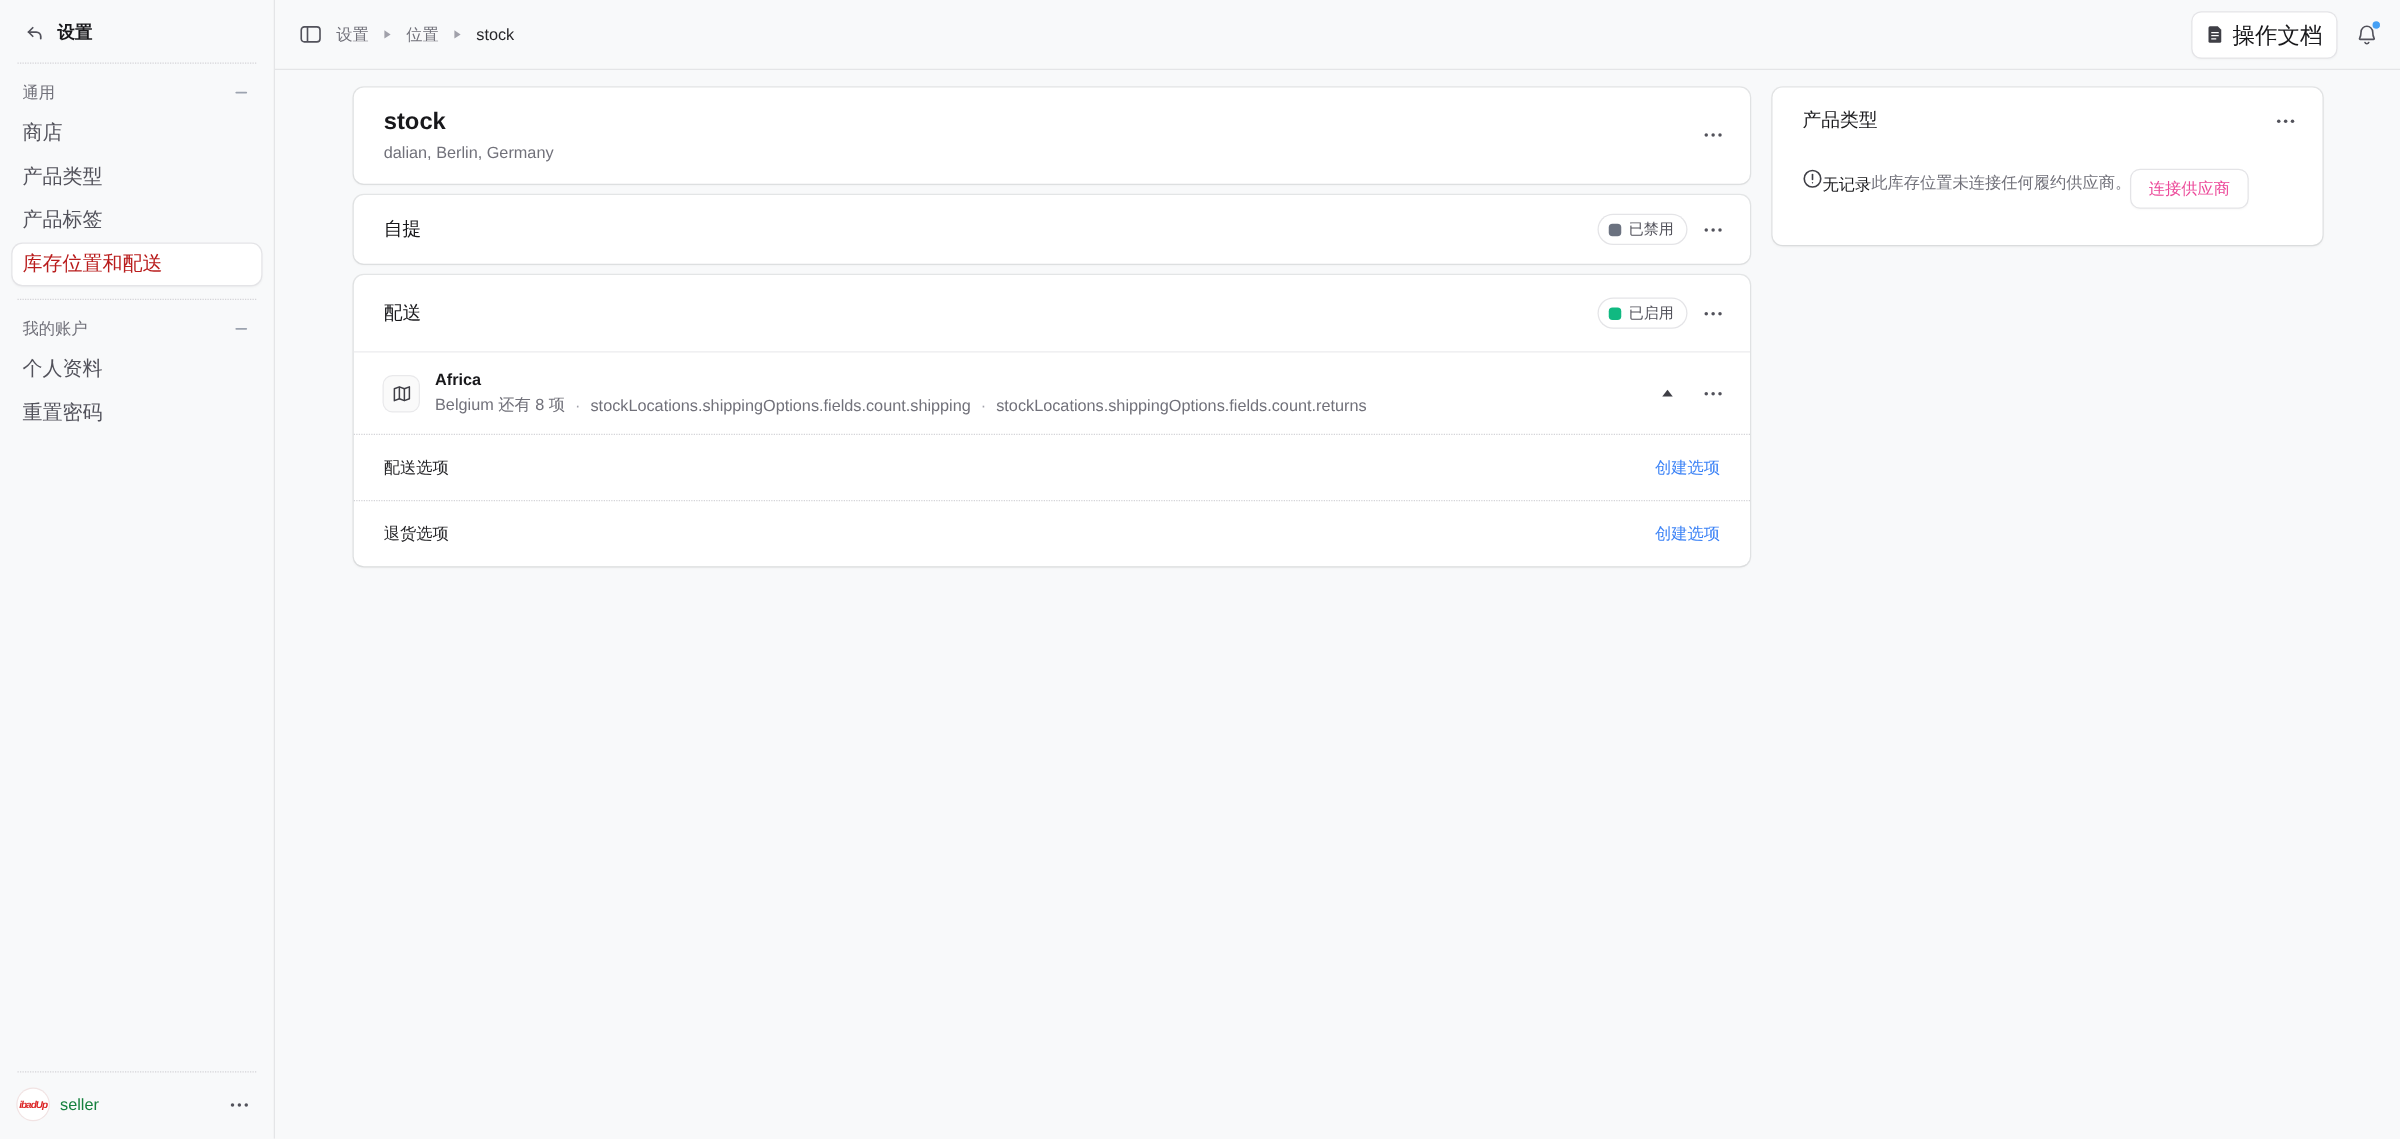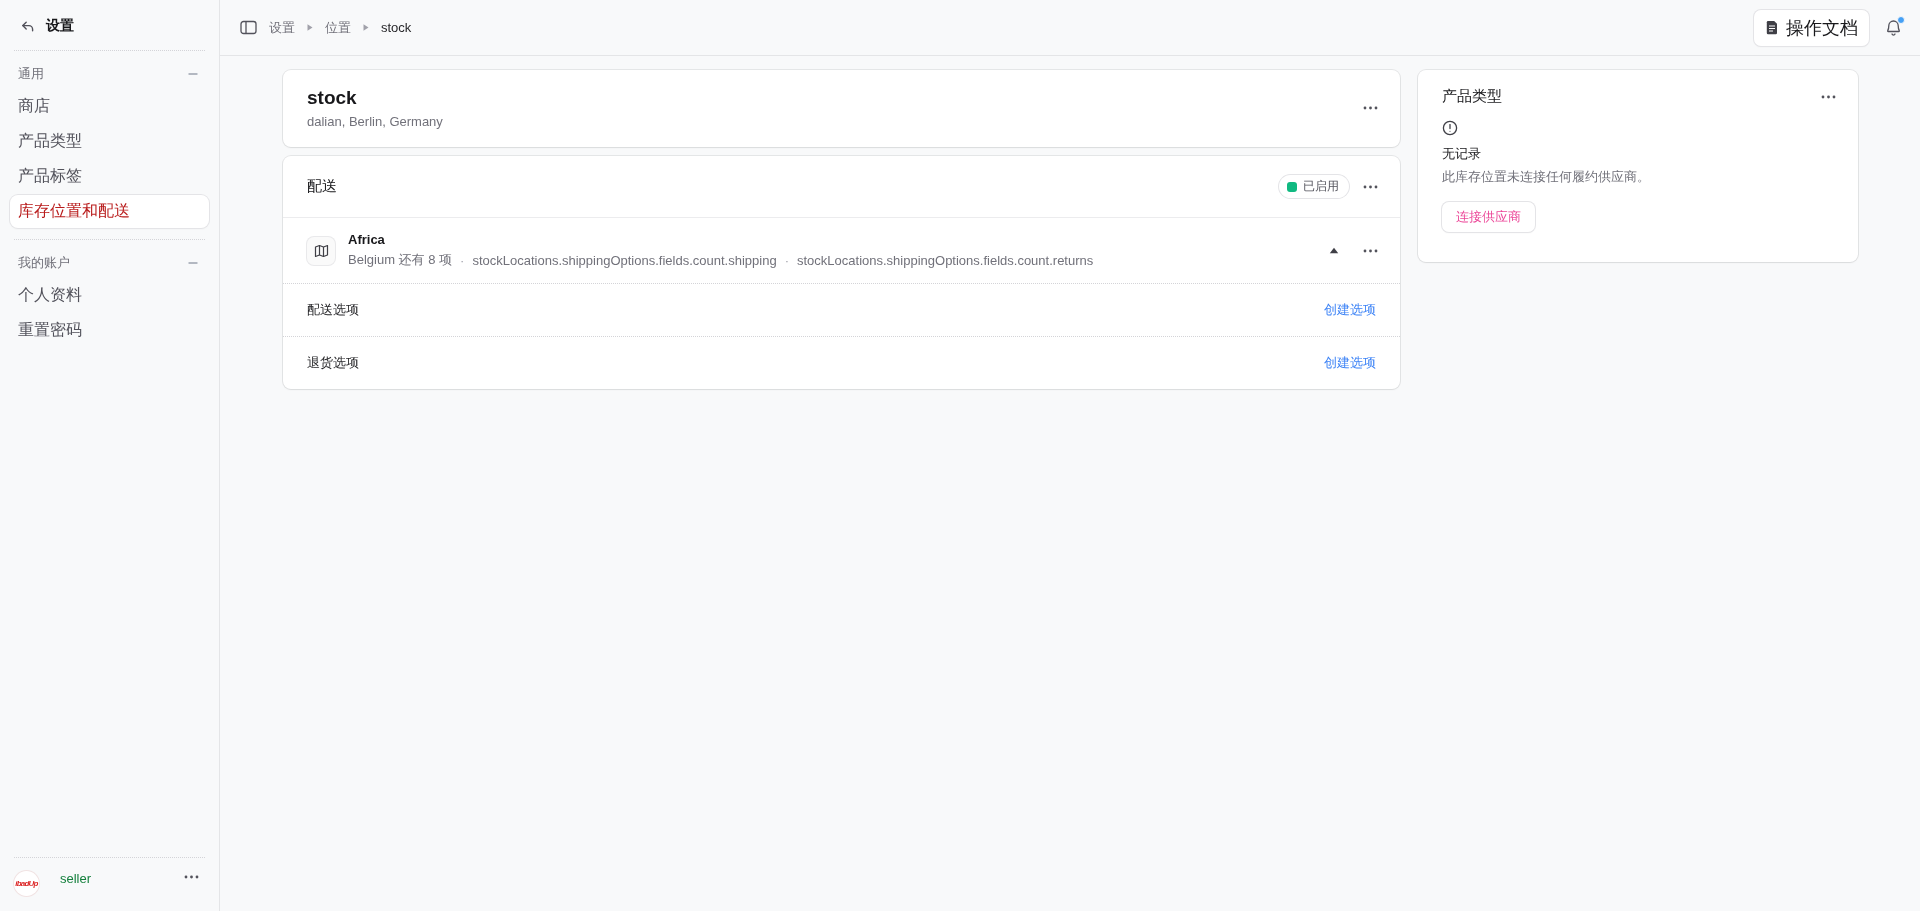--- a/index.html
+++ b/index.html
@@ -39,21 +39,21 @@
     padding: 6px 8px; margin: 2px 0;
     font-size: 16px; color: #52525b;
     border-radius: 8px; cursor: pointer;
   }
   .sb-item.active {
     background: #fff; color: #b91c1c; font-weight: 400;
     box-shadow: 0 0 0 1px #e4e4e7, 0 1px 2px rgba(0,0,0,.06);
   }
   .sb-footer { margin-top: auto; }
   .sb-user-row {
-    display: flex; align-items: flex-start; gap: 21px;
+    display: flex; align-items: center; gap: 9px;
     padding: 13px 16px 15px 14px;
   }
   .sb-avatar {
     width: 25px; height: 25px; border-radius: 50%;
     background: #fff; box-shadow: 0 0 0 1px #f1e3e3;
     display: flex; align-items: center; justify-content: center;
     overflow: hidden; flex: 0 0 25px;
   }
   .sb-avatar span {
     font-size: 8px; font-weight: 700; font-style: italic;
@@ -149,21 +149,21 @@
 
   .option-row {
     display: flex; align-items: center; justify-content: space-between;
     padding: 17px 24px;
   }
   .option-label { font-size: 13px; color: #27272a; }
   .link-action { font-size: 13px; color: #3b82f6; cursor: pointer; text-decoration: none; }
 
   
   .empty-state {
-    display: flex; flex-direction: column; align-items: flex-start;
+    display: flex; flex-direction: row; align-items: center;
     padding: 6px 24px 30px;
   }
   .empty-icon { color: #3f3f46; }
   .empty-title { font-size: 13px; font-weight: 500; color: #18181b; margin-top: 9px; }
   .empty-desc { font-size: 13px; color: #71717a; margin-top: 5px; }
   .btn-secondary {
     margin-top: 16px;
     background: #fff; border: none; font-family: inherit;
     border-radius: 7px; box-shadow: 0 0 0 1px #e4e4e7, 0 1px 2px rgba(0,0,0,.06);
     padding: 6px 14px; font-size: 13px; color: #ec4899; cursor: pointer;
@@ -291,20 +291,38 @@
           <span class="ellipsis-btn">
             <svg width="15" height="4" viewBox="0 0 15 4" fill="currentColor">
                 <circle cx="2" cy="2" r="1.4"></circle>
                 <circle cx="7.5" cy="2" r="1.4"></circle>
                 <circle cx="13" cy="2" r="1.4"></circle>
               </svg>
           </span>
         </div>
       </section>
 
+      <section class="card">
+        <div class="card-row">
+          <h2 class="card-title">自提</h2>
+          <div class="row-right">
+            <span class="badge">
+              <span class="badge-dot dot-disabled"></span>
+              <span>已禁用</span>
+            </span>
+            <span class="ellipsis-btn">
+              <svg width="15" height="4" viewBox="0 0 15 4" fill="currentColor">
+                  <circle cx="2" cy="2" r="1.4"></circle>
+                  <circle cx="7.5" cy="2" r="1.4"></circle>
+                  <circle cx="13" cy="2" r="1.4"></circle>
+                </svg>
+            </span>
+          </div>
+        </div>
+      </section>
 
       <section class="card">
         <div class="card-row" style="padding-top:19px;padding-bottom:19px;">
           <h2 class="card-title">配送</h2>
           <div class="row-right">
             <span class="badge">
               <span class="badge-dot dot-enabled"></span>
               <span>已启用</span>
             </span>
             <span class="ellipsis-btn">

